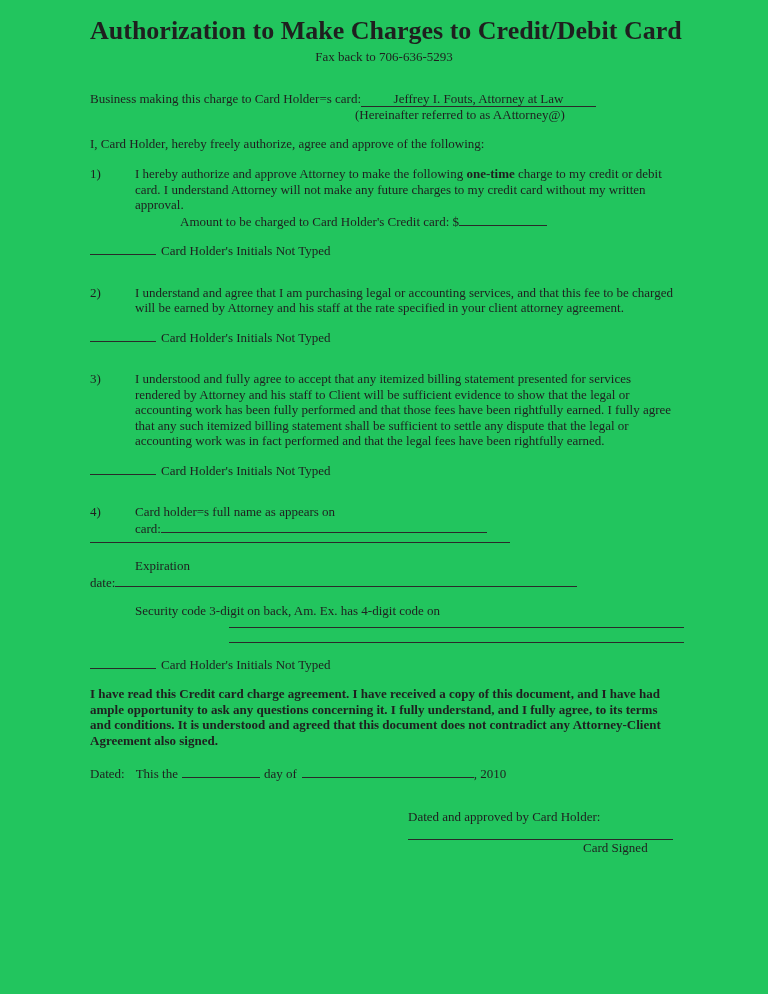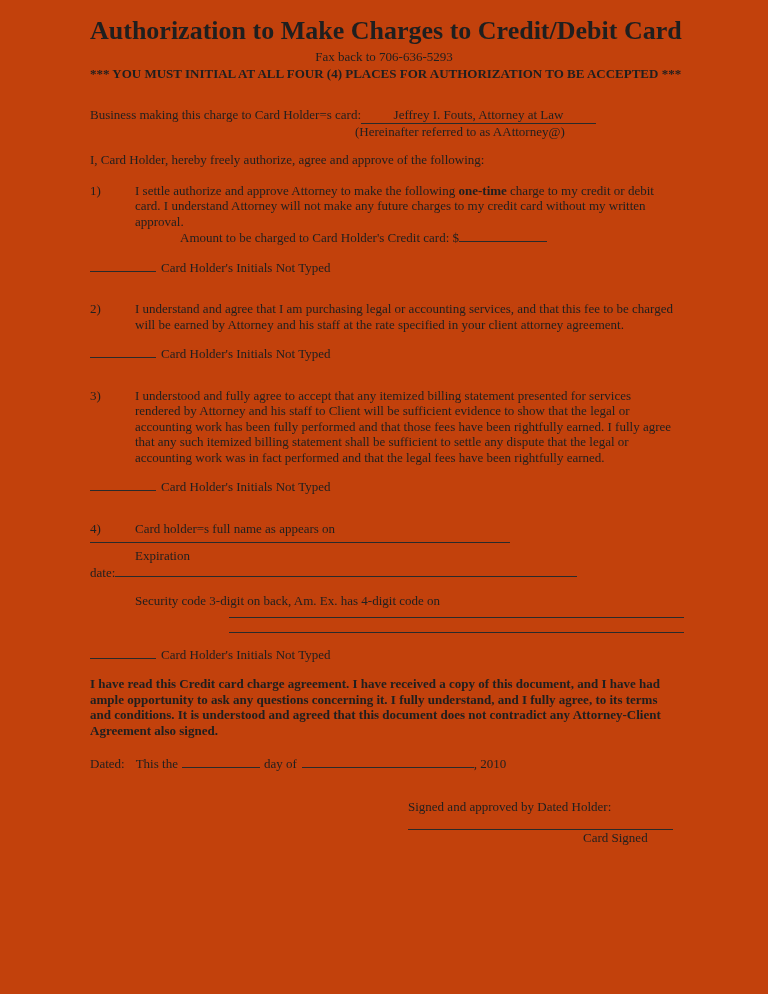--- a/index.html
+++ b/index.html
@@ -2,21 +2,21 @@
 <html><head>
 <meta charset="utf-8">
 <style>
   html, body { margin: 0; padding: 0; background: #ffffff; }
   .page {
     position: relative;
     width: 768px;
     height: 994px;
     box-sizing: border-box;
     padding: 16px 90px 0 90px;
-    background: #c2410c;
+    background: #22c55e;
     color: #1f1f1f;
     font-family: "Liberation Serif", "DejaVu Serif", serif;
     font-size: 13px;
     line-height: 15.5px;
     overflow: hidden;
   }
   .doc-title {
     margin: 0;
     font-size: 26px;
     line-height: 30px;
@@ -57,21 +57,21 @@
 
   .amount-line { margin-left: 45px; }
   .amount-blank { width: 88px; }
 
   .initials-row { margin-top: 13px; }
   .initials-blank { width: 66px; margin-right: 5px; }
 
   .name-blank { width: 326px; }
   .account-label { margin-top: 17px; }
   .account-line { width: 420px; margin-left: -45px; margin-top: 6px; }
-  .expiration-label { margin-top: 5px; }
+  .expiration-label { margin-top: 15px; }
   .field-row { margin-left: -45px; white-space: nowrap; }
   .date-blank { width: 462px; }
   .security-label { margin-top: 13px; }
   .front-blank { width: 212px; }
   .billing-row { margin-top: 11px; white-space: nowrap; }
   .billing-blank { width: 385px; margin-left: 4px; }
   .billing-line { width: 455px; margin-left: 94px; }
   .billing-line.l2 { margin-top: 8px; }
   .billing-line.l3 { margin-top: 14px; }
 
@@ -86,33 +86,32 @@
   .sig-line { margin-top: 15px; width: 265px; }
   .sig-label { margin-left: 175px; }
 </style>
 </head>
 <body>
 
 <div class="page">
 
   <h1 class="doc-title">Authorization to Make Charges to Credit/Debit Card</h1>
   <div class="fax-note">Fax back to 706-636-5293</div>
-  <div class="warning">*** YOU MUST INITIAL AT ALL FOUR (4) PLACES FOR AUTHORIZATION TO BE ACCEPTED ***</div>
 
   <div class="business-row">
     <span>Business making this charge to Card Holder=s card:</span><span class="attorney-blank"><span>Jeffrey I. Fouts, Attorney at Law</span></span>
   </div>
   <div class="subnote">(Hereinafter referred to as AAttorney@)</div>
 
   <div class="intro">I, Card Holder, hereby freely authorize, agree and approve of the following:</div>
 
   <div class="item first">
     <div class="num">1)</div>
     <div class="body">
-      <div><span>I settle authorize and approve Attorney to make the following </span><b>one-time</b><span> charge to my credit or debit card.  I understand Attorney will not make any future charges to my credit card without my written approval.</span></div>
+      <div><span>I hereby authorize and approve Attorney to make the following </span><b>one-time</b><span> charge to my credit or debit card.  I understand Attorney will not make any future charges to my credit card without my written approval.</span></div>
       <div class="amount-line">
         <span>Amount to be charged to Card Holder's Credit card: $</span><span class="blank amount-blank"></span>
       </div>
     </div>
   </div>
 
   <div class="initials-row">
     <span class="blank initials-blank"></span><span>Card Holder's Initials Not Typed</span>
   </div>
 
@@ -131,20 +130,23 @@
   </div>
 
   <div class="initials-row">
     <span class="blank initials-blank"></span><span>Card Holder's Initials Not Typed</span>
   </div>
 
   <div class="item">
     <div class="num">4)</div>
     <div class="body">
       <div>Card holder=s full name as appears on</div>
+      <div>
+        <span>card:</span><span class="blank name-blank"></span>
+      </div>
 
       <div class="rule account-line"></div>
 
       <div class="expiration-label">Expiration</div>
       <div class="field-row">
         <span>date:</span><span class="blank date-blank"></span>
       </div>
 
       <div class="security-label">Security code 3-digit on back, Am. Ex. has 4-digit code on</div>
 
@@ -157,18 +159,18 @@
     <span class="blank initials-blank"></span><span>Card Holder's Initials Not Typed</span>
   </div>
 
   <div class="agreement">I have read this Credit card charge agreement.  I have received a copy of this document, and I have had ample opportunity to ask any questions concerning it.  I fully understand, and I fully agree, to its terms and conditions.  It is understood and agreed that this document does not contradict any Attorney-Client Agreement also signed.</div>
 
   <div class="dated-row">
     <span>Dated:</span><span class="dated-this">This the</span><span class="blank day-blank"></span><span>day of</span><span class="blank month-blank"></span><span>, 2010</span>
   </div>
 
   <div class="signature-block">
-    <div>Signed and approved by Dated Holder:</div>
+    <div>Dated and approved by Card Holder:</div>
     <div class="rule sig-line"></div>
     <div class="sig-label">Card Signed</div>
   </div>
 
 </div>
 
 </body></html>

